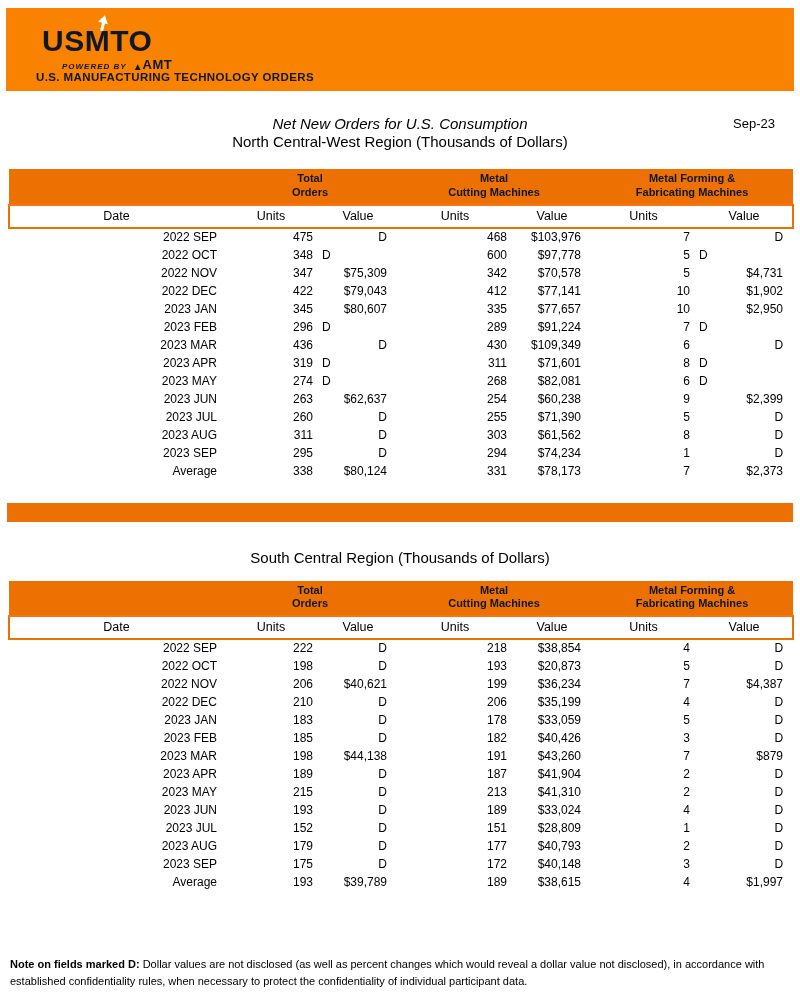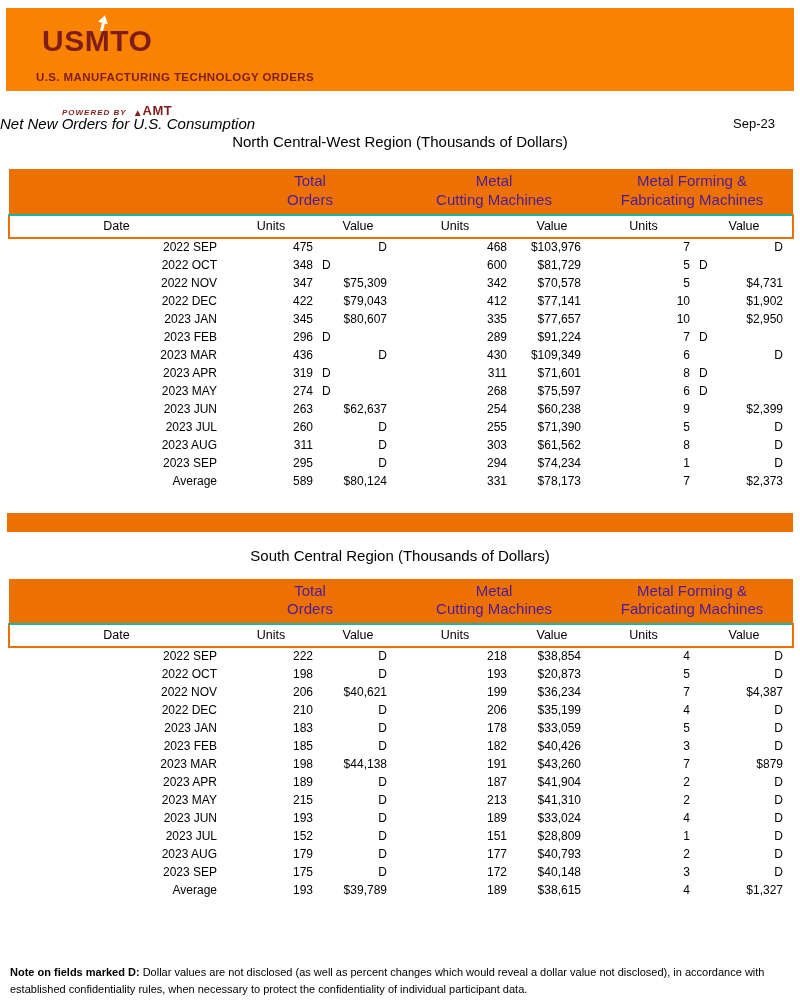--- a/index.html
+++ b/index.html
@@ -4,55 +4,55 @@
 <style>
   html,body { margin:0; padding:0; }
   body {
     width:800px; height:1000px; background:#ffffff;
     font-family:"Liberation Sans", sans-serif; color:#000;
     position:relative; overflow:hidden;
   }
   
   .banner {
     margin:8px 6px 0 6px; height:83px; background:#F98200;
-    position:relative; color:#7f1d1d;
+    position:relative; color:#0f172a;
   }
   .logo { position:absolute; left:36px; top:16px; font-size:30px; font-weight:bold; letter-spacing:0.5px; }
   .logo-arrow { position:absolute; left:55px; top:-9px; width:12px; height:16px; transform:rotate(14deg); }
   .logo-arrow .head {
     position:absolute; left:1px; top:0; width:0; height:0;
     border-left:5px solid transparent; border-right:5px solid transparent;
     border-bottom:8px solid #fff;
   }
   .logo-arrow .stem { position:absolute; left:4.5px; top:7px; width:3px; height:9px; background:#fff; }
-  .powered { position:absolute; left:56px; top:49px; font-size:8px; font-style:italic; font-weight:bold; letter-spacing:1px;margin-top:46px; }
+  .powered { position:absolute; left:56px; top:49px; font-size:8px; font-style:italic; font-weight:bold; letter-spacing:1px; }
   .amt-mark { font-size:10px; font-style:normal; margin-left:6px; letter-spacing:0; vertical-align:-1px; }
   .amt { font-size:13px; font-style:normal; font-weight:bold; letter-spacing:0.5px; }
   .tagline { position:absolute; left:30px; top:63px; font-size:11.5px; font-weight:bold; letter-spacing:0.4px; }
   
   .title-row { position:relative; margin-top:24px; height:18px; }
-  .doc-title { text-align:left; font-size:15px; font-style:italic; }
+  .doc-title { text-align:center; font-size:15px; font-style:italic; }
   .doc-date { position:absolute; right:25px; top:1px; font-size:13px; }
   .region-title { text-align:center; font-size:15px; height:18px; }
   .region-title.first { }
-  .region-title.second { margin-top:15px; }
+  .region-title.second { margin-top:27px; }
   
   table.data-table {
     border-collapse:collapse; table-layout:fixed;
     margin:18px 8px 0 8px; width:784px; font-size:12px;
   }
   table.second-table { margin-top:14px; }
   .group-row th, .group-row td {
-    background:#EC7002; color:#4c1d95; font-weight:normal; font-size:15px;
+    background:#EC7002; color:#0f172a; font-weight:bold; font-size:11px;
     text-align:center; line-height:1.25; padding:3px 0 4px 0;
   }
   .col-row th {
     font-weight:normal; font-size:12.5px; text-align:center;
     padding:3px 0 4px 0; background:#fff;
-    border-top:2px solid #14b8a6; border-bottom:2px solid #EC7002;
+    border-top:2px solid #f97316; border-bottom:2px solid #EC7002;
   }
   .col-row th:first-child { border-left:2px solid #EC7002; }
   .col-row th:last-child  { border-right:2px solid #EC7002; }
   tbody td { height:18px; line-height:1.1; padding:0 10px 0 0; text-align:right; white-space:nowrap; }
   tbody td:first-child { padding-right:6px; }
   tbody td.units { padding-right:6px; }
   tbody td.left-d { text-align:left; padding-left:3px; padding-right:0; }
   
   .divider { margin:22px 7px 0 7px; height:19px; background:#EC7002; }
   .note { margin:64px 10px 17px 10px; font-size:11px; line-height:1.5; }
@@ -117,21 +117,21 @@
         <td class="units">468</td>
         <td>$103,976</td>
         <td class="units">7</td>
         <td>D</td>
       </tr>
       <tr>
         <td>2022 OCT</td>
         <td class="units">348</td>
         <td class="left-d">D</td>
         <td class="units">600</td>
-        <td>$81,729</td>
+        <td>$97,778</td>
         <td class="units">5</td>
         <td class="left-d">D</td>
       </tr>
       <tr>
         <td>2022 NOV</td>
         <td class="units">347</td>
         <td>$75,309</td>
         <td class="units">342</td>
         <td>$70,578</td>
         <td class="units">5</td>
@@ -180,21 +180,21 @@
         <td class="units">311</td>
         <td>$71,601</td>
         <td class="units">8</td>
         <td class="left-d">D</td>
       </tr>
       <tr>
         <td>2023 MAY</td>
         <td class="units">274</td>
         <td class="left-d">D</td>
         <td class="units">268</td>
-        <td>$75,597</td>
+        <td>$82,081</td>
         <td class="units">6</td>
         <td class="left-d">D</td>
       </tr>
       <tr>
         <td>2023 JUN</td>
         <td class="units">263</td>
         <td>$62,637</td>
         <td class="units">254</td>
         <td>$60,238</td>
         <td class="units">9</td>
@@ -222,21 +222,21 @@
         <td>2023 SEP</td>
         <td class="units">295</td>
         <td>D</td>
         <td class="units">294</td>
         <td>$74,234</td>
         <td class="units">1</td>
         <td>D</td>
       </tr>
       <tr>
         <td>Average</td>
-        <td class="units">589</td>
+        <td class="units">338</td>
         <td>$80,124</td>
         <td class="units">331</td>
         <td>$78,173</td>
         <td class="units">7</td>
         <td>$2,373</td>
       </tr>
     </tbody>
 </table>
 
 <div class="divider"></div>
@@ -388,20 +388,20 @@
         <td class="units">3</td>
         <td>D</td>
       </tr>
       <tr>
         <td>Average</td>
         <td class="units">193</td>
         <td>$39,789</td>
         <td class="units">189</td>
         <td>$38,615</td>
         <td class="units">4</td>
-        <td>$1,327</td>
+        <td>$1,997</td>
       </tr>
     </tbody>
 </table>
 
 <footer class="note">
   <b>Note on fields marked D:</b><span> Dollar values are not disclosed (as well as percent changes which would reveal a dollar value not disclosed), in accordance with established confidentiality rules, when necessary to protect the confidentiality of individual participant data.</span>
 </footer>
 
 </body></html>

